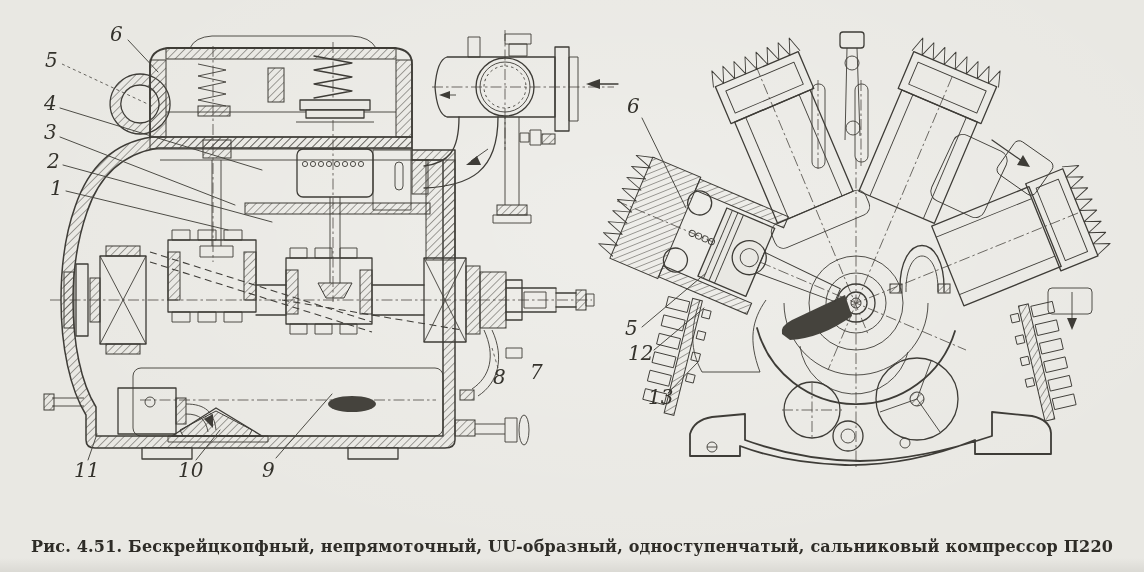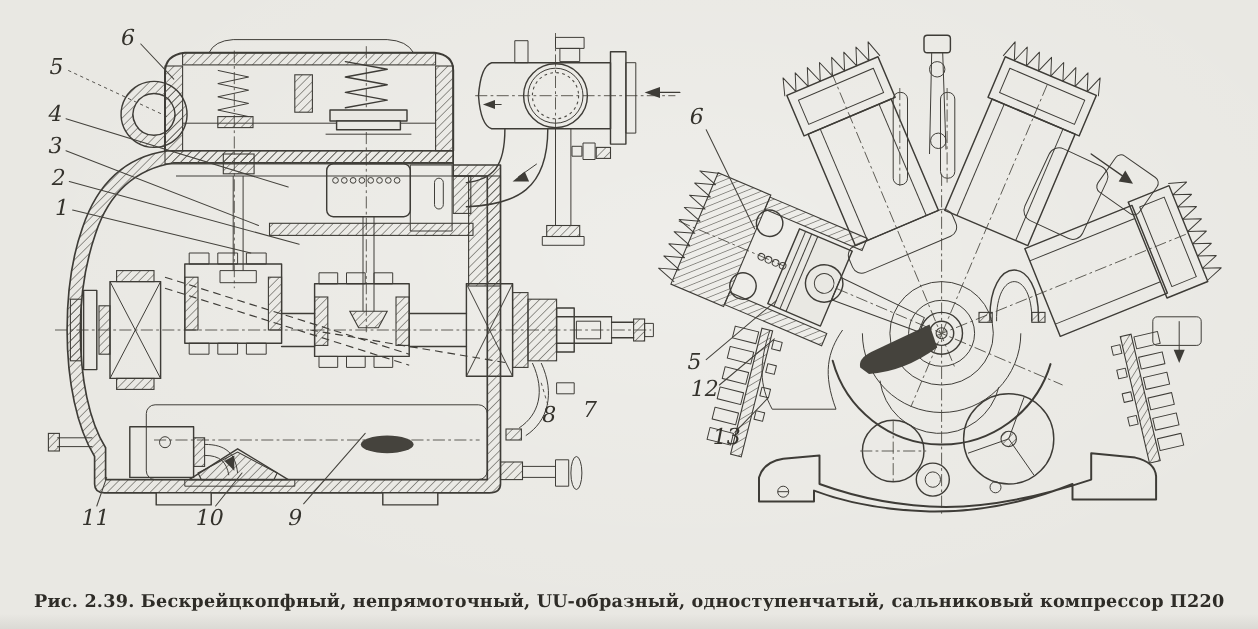--- a/index.html
+++ b/index.html
@@ -426,15 +426,15 @@
     <line class="ld" x1="654" y1="350" x2="704" y2="308"></line>
     <line class="ld" x1="668" y1="393" x2="698" y2="362"></line>
 
     <text class="num" x="627" y="113">6</text>
     <text class="num" x="625" y="335">5</text>
     <text class="num" x="628" y="360">12</text>
     <text class="num" x="648" y="404">13</text>
   </g>
 </svg>
 
-<div id="caption">Рис. 2.39. Бескрейцкопфный, непрямоточный, UU-образный, одноступенчатый, сальниковый компрессор П220</div>
+<div id="caption">Рис. 4.51. Бескрейцкопфный, непрямоточный, UU-образный, одноступенчатый, сальниковый компрессор П220</div>
 
 </div>
 
 </body></html>

